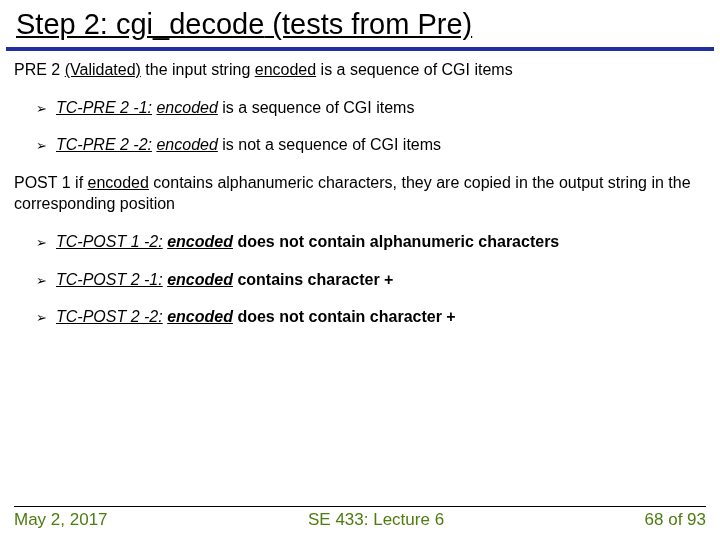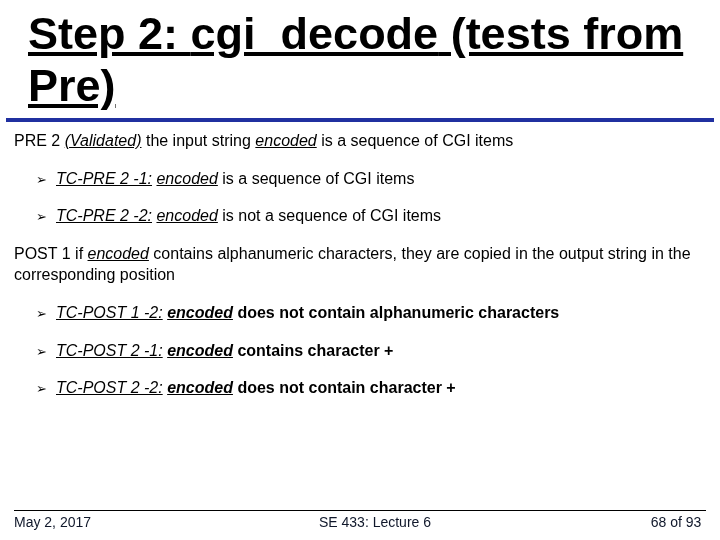--- a/index.html
+++ b/index.html
@@ -5,24 +5,24 @@
   * { margin: 0; padding: 0; box-sizing: border-box; }
   body {
     width: 720px;
     height: 540px;
     background: #fff;
     font-family: Arial, Helvetica, sans-serif;
     position: relative;
     overflow: hidden;
   }
   .title {
-    font-size: 45px;
-    padding: 8px 12px 6px 28px;
+    font-size: 29px;
+    padding: 8px 12px 6px 16px;
     color: #000;
-    font-weight: bold;
+    font-weight: normal;
   }
   .title .underlined { text-decoration: underline; }
   .rule {
     height: 4px;
     background: #2030a0;
     margin: 0 6px 8px 6px;
   }
   .content {
     padding: 0 14px 0 14px;
     font-size: 16px;
@@ -43,27 +43,27 @@
   .arrow {
     display: inline-block;
     width: 20px;
     text-indent: 0;
     color: #000;
     font-size: 13px;
     vertical-align: baseline;
   }
   .i { font-style: italic; }
   .b { font-weight: bold; }
-  .u { text-decoration: underline; font-style: italic; }
+  .u { text-decoration: underline; }
   .footer {
     position: absolute;
     left: 0; right: 0; bottom: 10px;
     padding: 0 14px;
-    font-size: 14px;
-    color: #0f172a;
+    font-size: 17px;
+    color: #4d7c0f;
   }
   .footer-line {
     height: 1px;
     background: #000;
     margin-bottom: 3px;
   }
   .footer-row {
     display: flex;
     justify-content: space-between;
     align-items: baseline;

